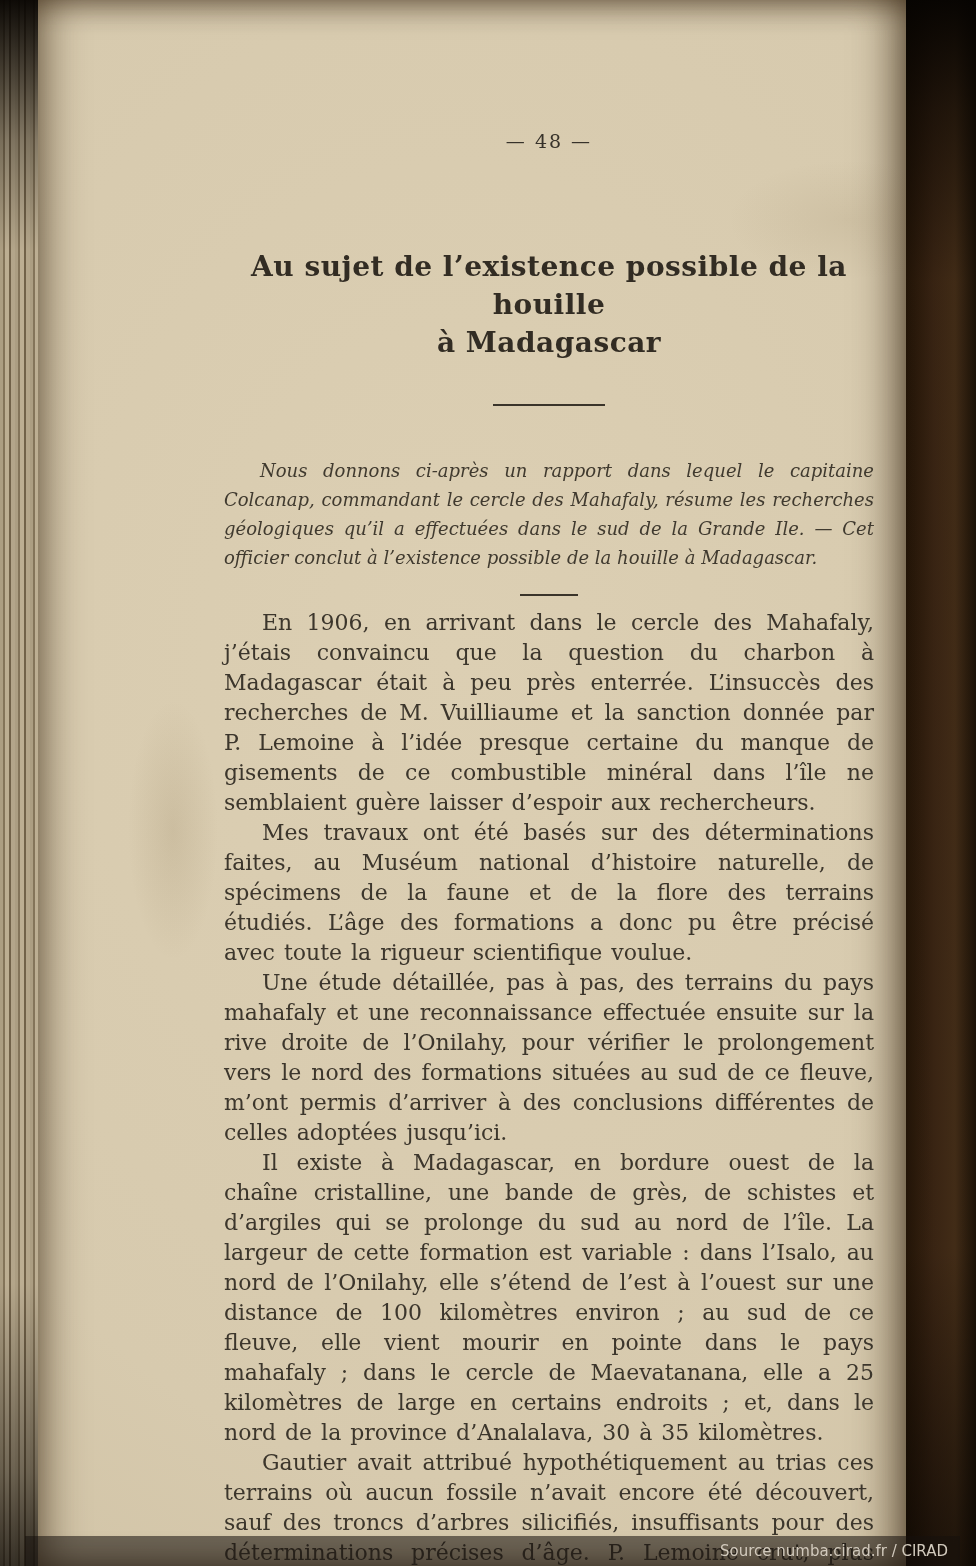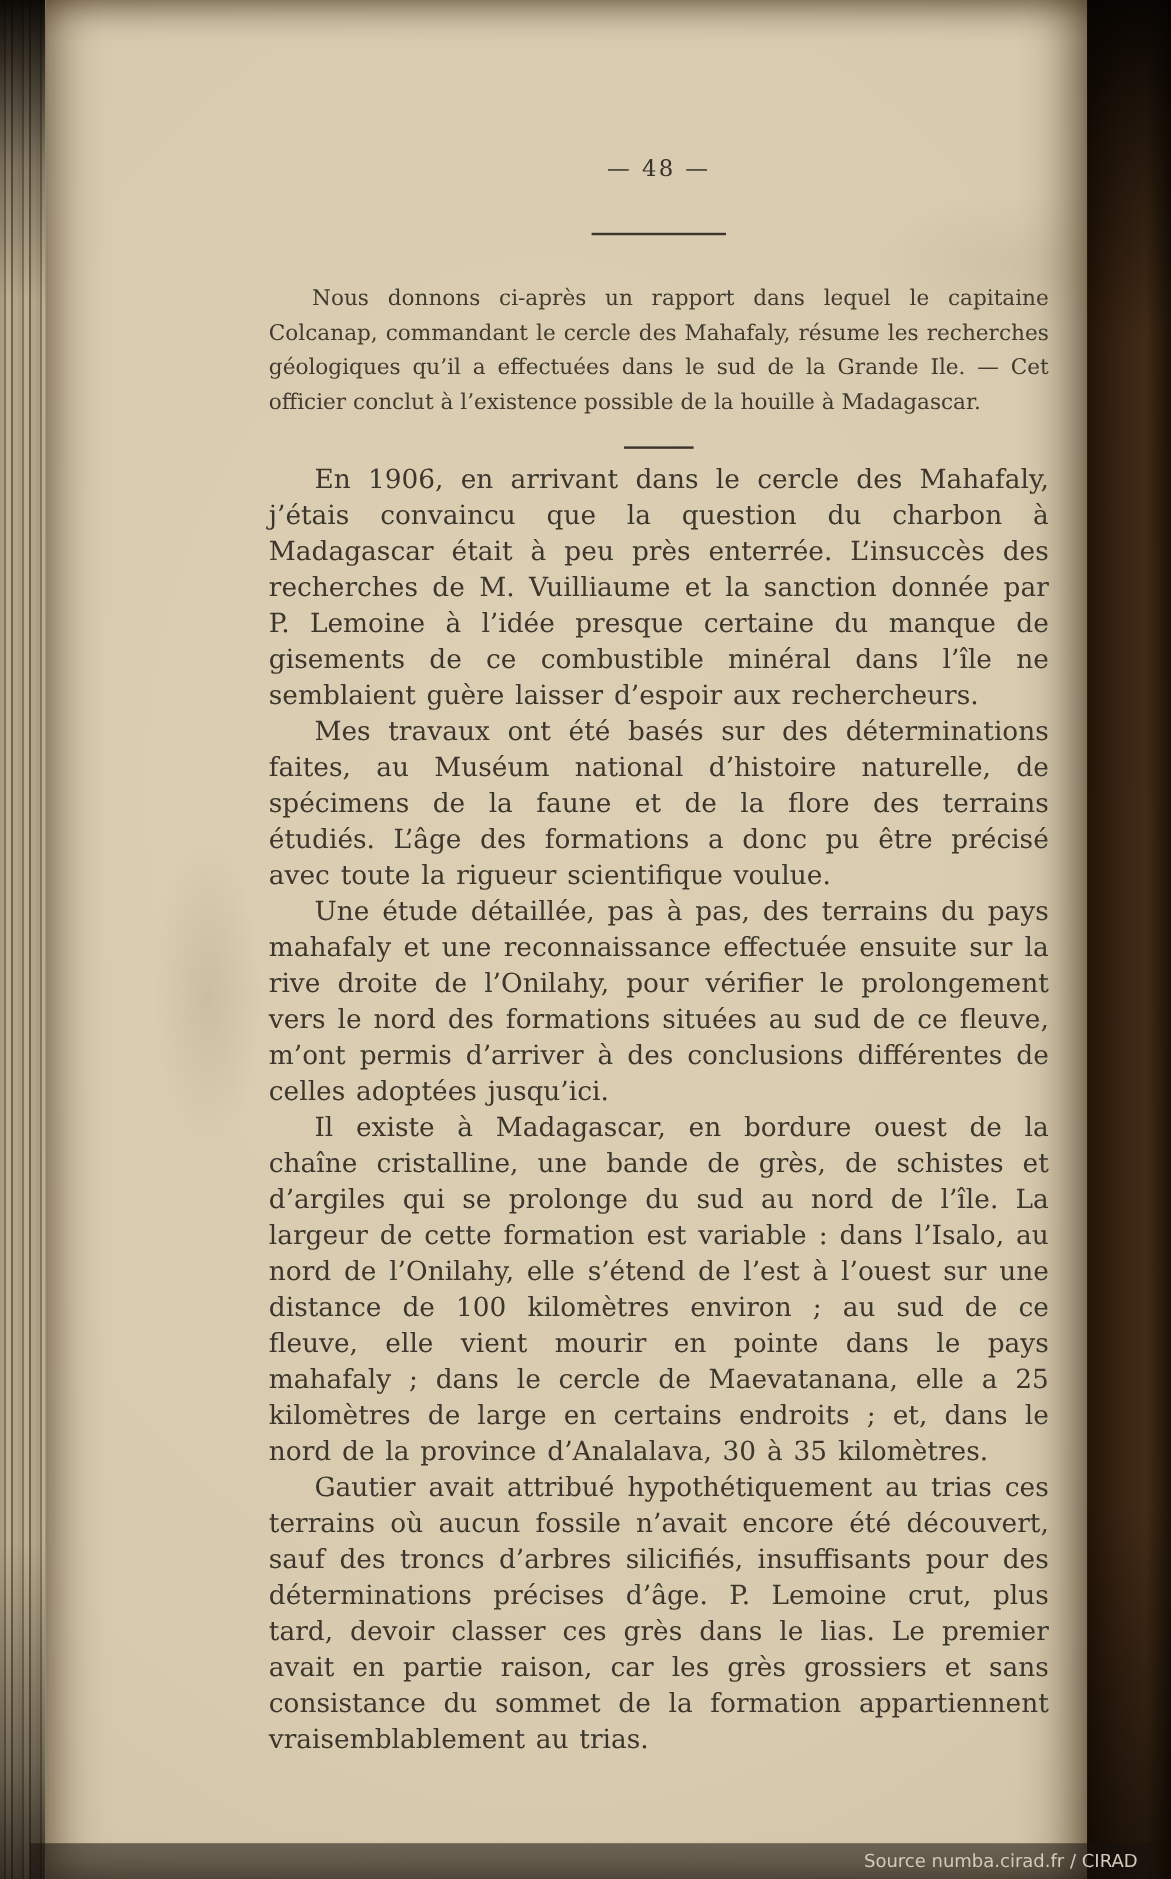--- a/index.html
+++ b/index.html
@@ -109,21 +109,22 @@
     color: #322c23;
     letter-spacing: 0.5px;
   }
   .divider-1 {
     width: 112px;
     height: 0;
     border-top: 2px solid #3a342a;
     margin: 42px auto 0 auto;
   }
   .intro {
-    margin: 38px 0 0 0;
+    margin: 50px 0 0 0;
+    font-style: italic;
     font-size: 18px;
     line-height: 29px;
     text-align: justify;
     text-indent: 36px;
     color: #403a2f;
   }
   .divider-2 {
     width: 58px;
     height: 0;
     border-top: 2px solid #3a342a;
@@ -166,20 +167,24 @@
   <div class="left-edges"></div>
 
   <div class="paper">
     <div class="stain-a"></div>
     <div class="stain-b"></div>
 
     <div class="content">
 
       <div class="page-number">— 48 —</div>
 
+      <div class="title">
+        <div>Au sujet de l’existence possible de la houille</div>
+        <div>à Madagascar</div>
+      </div>
 
       <div class="divider-1"></div>
 
       <p class="intro">Nous donnons ci-après un rapport dans lequel le capitaine Colcanap, commandant le cercle des Mahafaly, résume les recherches géologiques qu’il a effectuées dans le sud de la Grande Ile. — Cet officier conclut à l’existence possible de la houille à Madagascar.</p>
 
       <div class="divider-2"></div>
 
       <div class="body-text">
         <p>En 1906, en arrivant dans le cercle des Mahafaly, j’étais convaincu que la question du charbon à Madagascar était à peu près enterrée. L’insuccès des recherches de M. Vuilliaume et la sanction donnée par P. Lemoine à l’idée presque certaine du manque de gisements de ce combustible minéral dans l’île ne semblaient guère laisser d’espoir aux rechercheurs.</p>
         <p>Mes travaux ont été basés sur des déterminations faites, au Muséum national d’histoire naturelle, de spécimens de la faune et de la flore des terrains étudiés. L’âge des formations a donc pu être précisé avec toute la rigueur scientifique voulue.</p>

